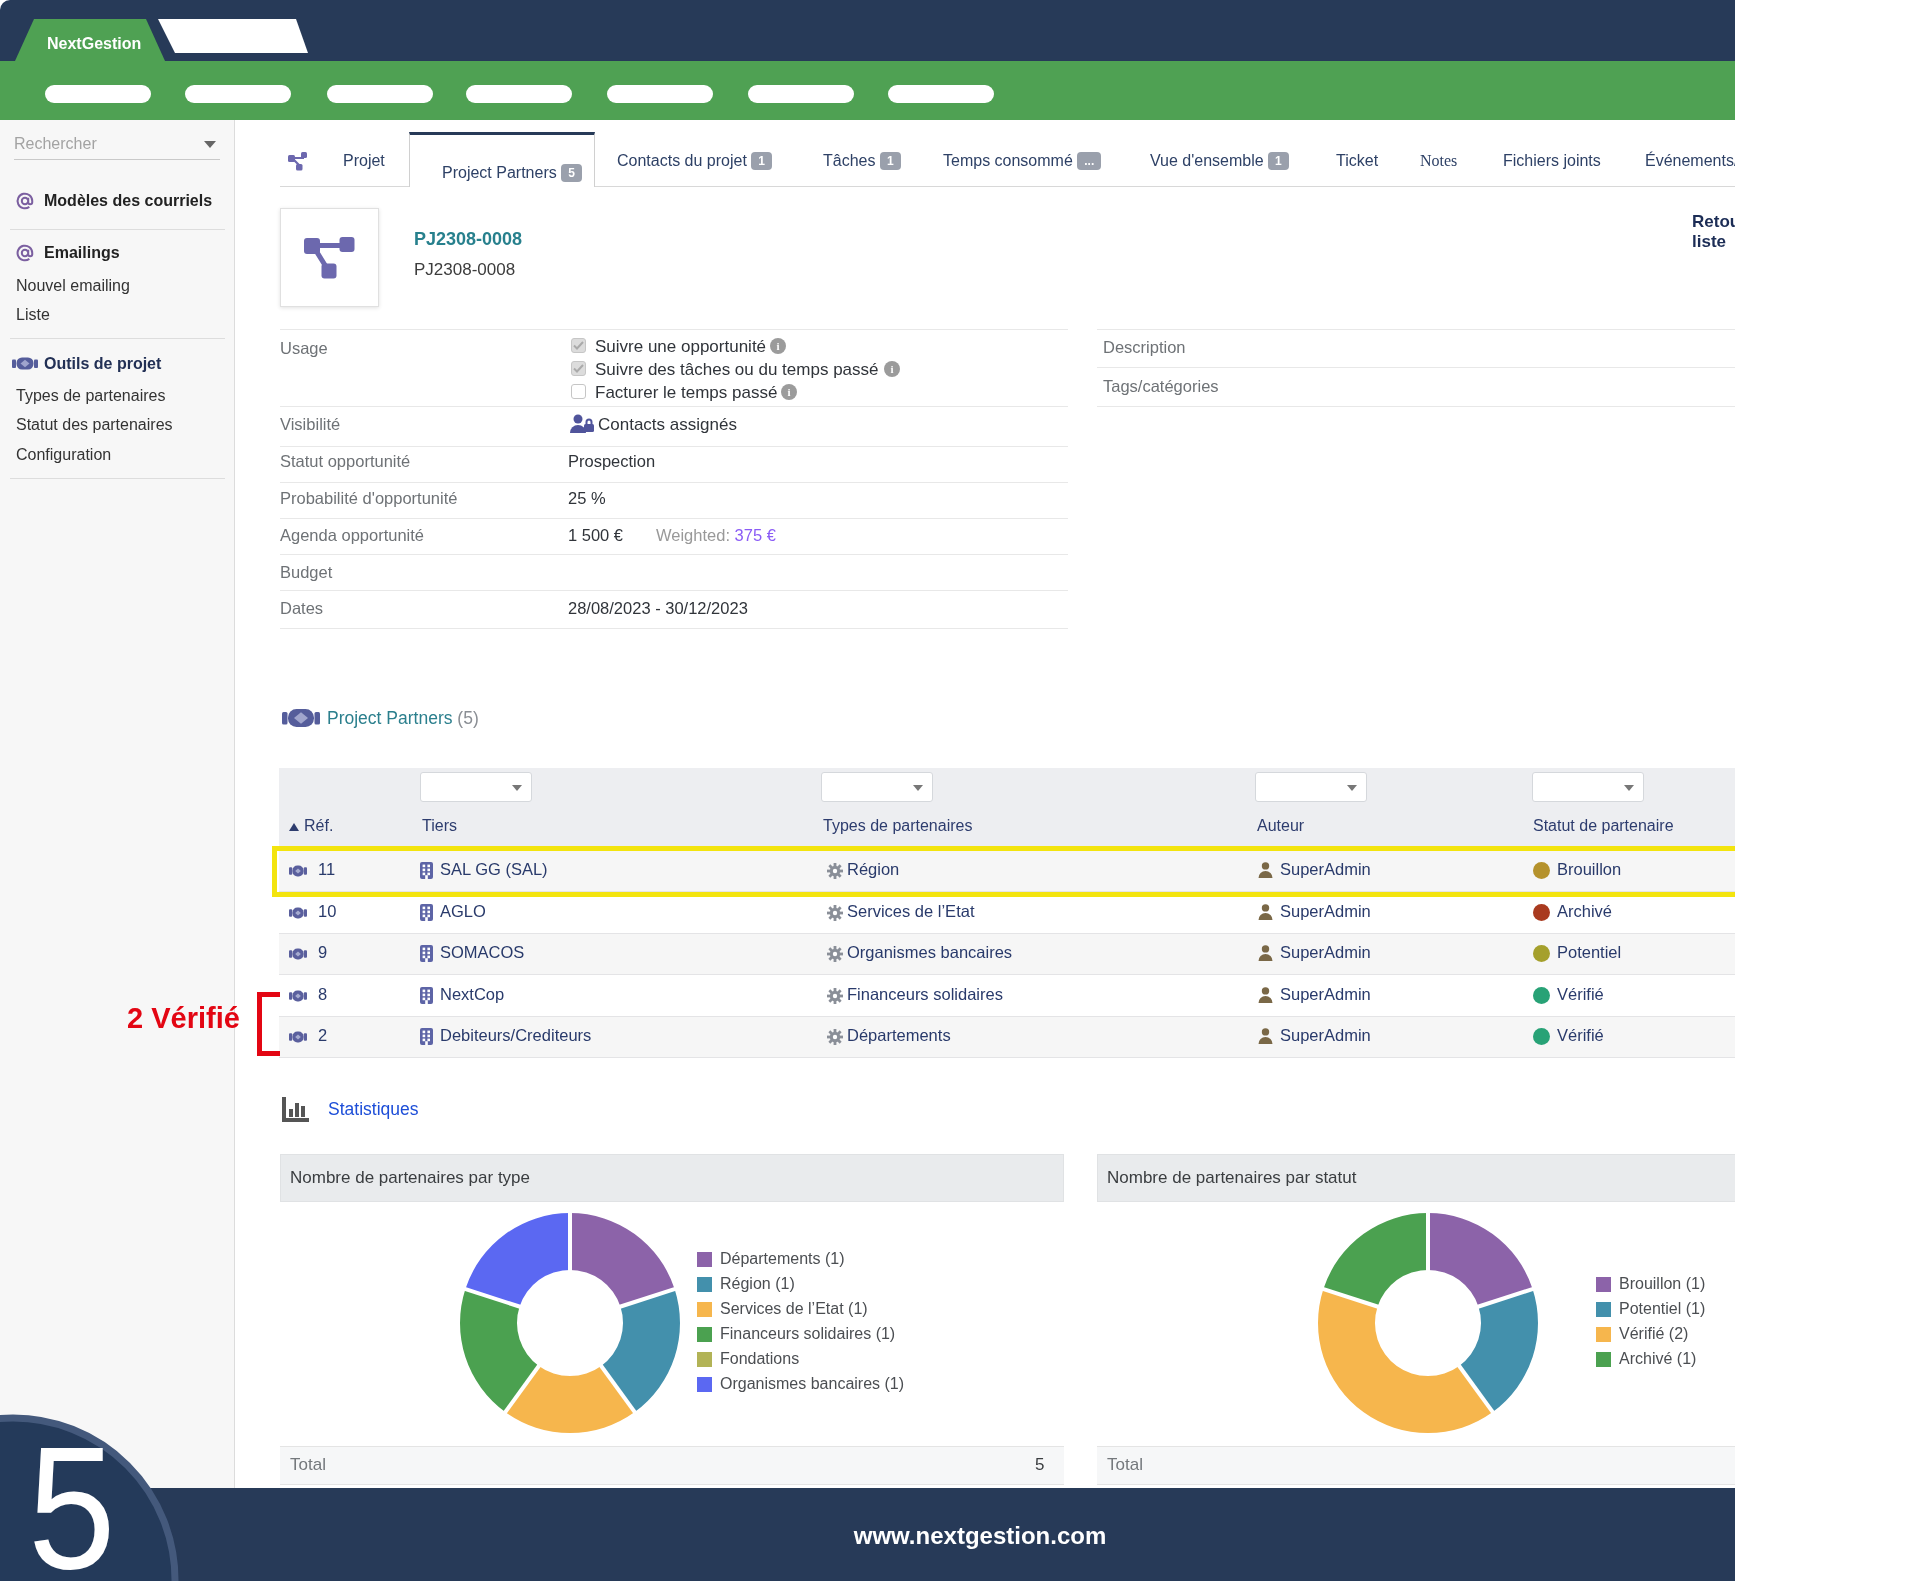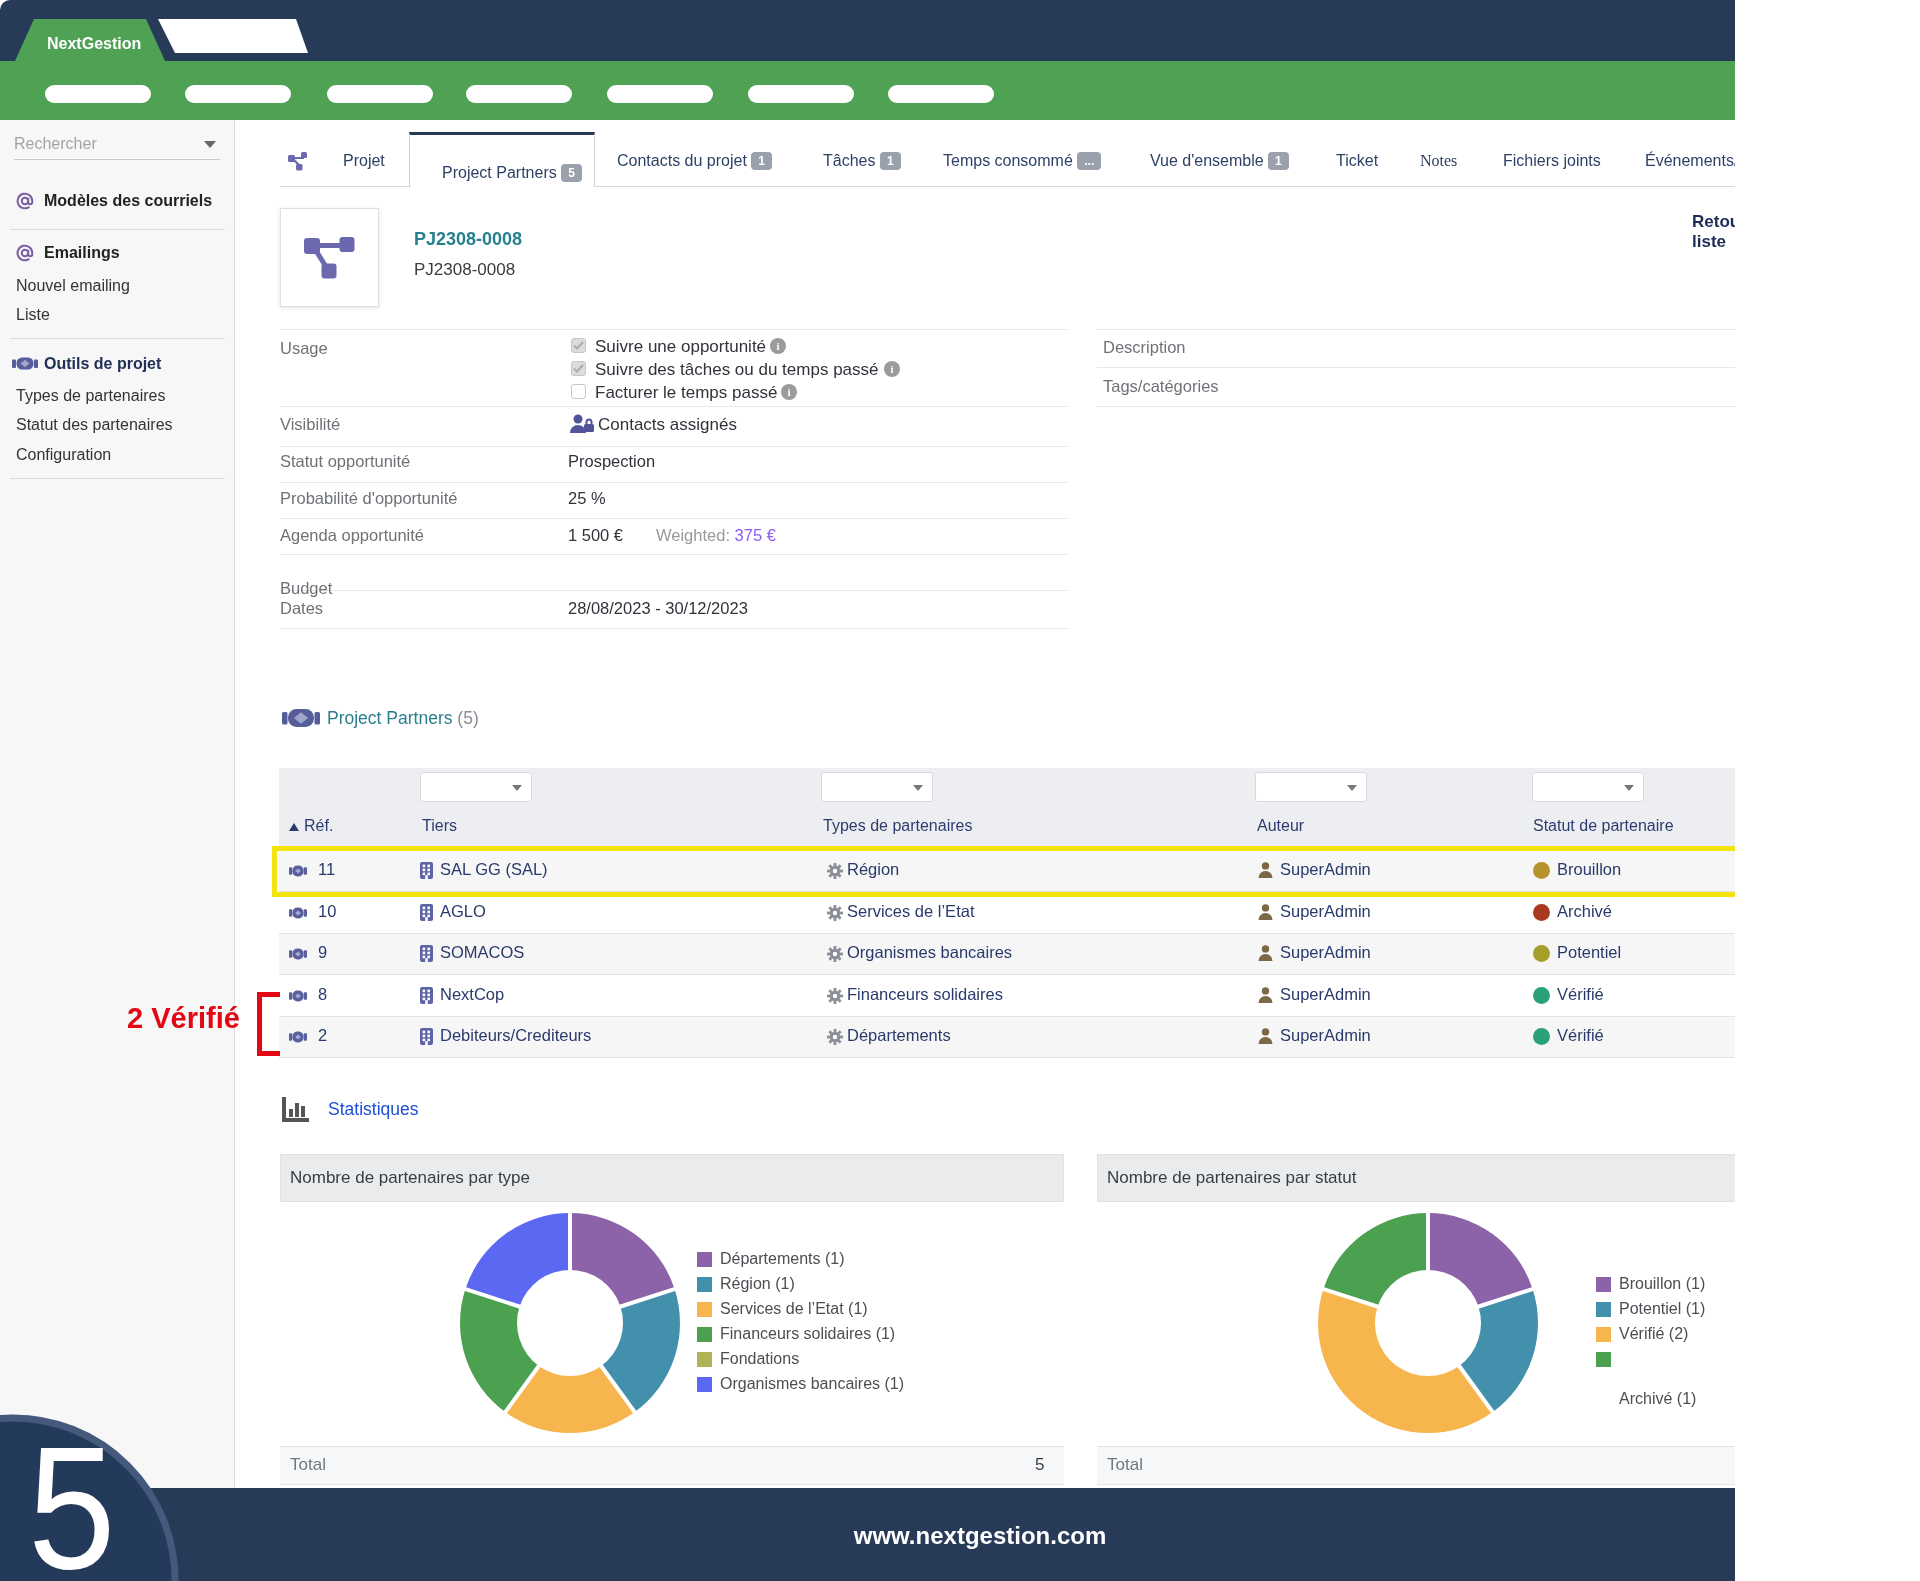--- a/index.html
+++ b/index.html
@@ -129,21 +129,21 @@
 <div class="hline" style="left:280px;top:482px;width:788px;"></div>
 <div class="hline" style="left:280px;top:518px;width:788px;"></div>
 <div class="hline" style="left:280px;top:554px;width:788px;"></div>
 <div class="hline" style="left:280px;top:590px;width:788px;"></div>
 <div class="hline" style="left:280px;top:628px;width:788px;"></div>
 <div class="field-label" style="top:339px;">Usage</div>
 <div class="field-label" style="top:415px;">Visibilité</div>
 <div class="field-label" style="top:452px;">Statut opportunité</div>
 <div class="field-label" style="top:489px;">Probabilité d'opportunité</div>
 <div class="field-label" style="top:526px;">Agenda opportunité</div>
-<div class="field-label" style="top:563px;margin-top:16px;">Budget</div>
+<div class="field-label" style="top:563px;">Budget</div>
 <div class="field-label" style="top:599px;">Dates</div>
 
 <div class="abs" style="left:571px;top:338px;width:15px;height:15px;background:#dcdcdc;border:1px solid #c6c6c6;border-radius:3px;"></div>
 <svg class="abs" style="left:573px;top:341px" width="11" height="9" viewBox="0 0 11 9">
       <path d="M1,4.5 L4,7.5 L10,1" stroke="#aaa" stroke-width="2" fill="none"></path>
     </svg>
 <div class="abs" style="left:571px;top:361px;width:15px;height:15px;background:#dcdcdc;border:1px solid #c6c6c6;border-radius:3px;"></div>
 <svg class="abs" style="left:573px;top:364px" width="11" height="9" viewBox="0 0 11 9">
       <path d="M1,4.5 L4,7.5 L10,1" stroke="#aaa" stroke-width="2" fill="none"></path>
     </svg>
@@ -441,21 +441,21 @@
 <line x1="144.4" y1="155.5" x2="181.4" y2="206.4" stroke="#fff" stroke-width="4"></line>
 <line x1="67.4" y1="99.5" x2="7.5" y2="80.1" stroke="#fff" stroke-width="4"></line>
 </svg>
 <div class="legend-sq" style="left:1596px;top:1277px;background:#8c63a9;"></div>
     <div class="legend-tx" style="left:1619px;top:1275px;">Brouillon (1)</div>
 <div class="legend-sq" style="left:1596px;top:1302px;background:#4390ac;"></div>
     <div class="legend-tx" style="left:1619px;top:1300px;">Potentiel (1)</div>
 <div class="legend-sq" style="left:1596px;top:1327px;background:#f6b64d;"></div>
     <div class="legend-tx" style="left:1619px;top:1325px;">Vérifié (2)</div>
 <div class="legend-sq" style="left:1596px;top:1352px;background:#4ba150;"></div>
-    <div class="legend-tx" style="left:1619px;top:1350px;margin-top:40px;">Archivé (1)</div>
+    <div class="legend-tx" style="left:1619px;top:1350px;">Archivé (1)</div>
 
 <div class="abs" style="left:272px;top:846px;width:1616px;height:51px;border:5px solid #f3e40e;"></div>
 <div class="abs" style="left:257px;top:992px;width:23px;height:64px;border:5px solid #e30613;border-right:none;"></div>
 <div class="abs" style="left:127px;top:1002px;font-size:29px;font-weight:bold;color:#e30613;">2 Vérifié</div>
 
 <div class="abs" style="left:0;top:1488px;width:1920px;height:93px;background:#273a58;"></div>
 <div class="abs" style="left:980px;top:1522px;transform:translateX(-50%);font-size:24px;font-weight:bold;color:#fff;">www.nextgestion.com</div>
 <svg class="abs" style="left:0;top:1410px" width="185" height="171">
   <circle cx="13" cy="170" r="162" fill="#243a5a" stroke="#44597c" stroke-width="7"></circle>
   <text x="0" y="0" transform="translate(28,158) scale(0.9,1)" font-size="175" fill="#ffffff">5</text>

